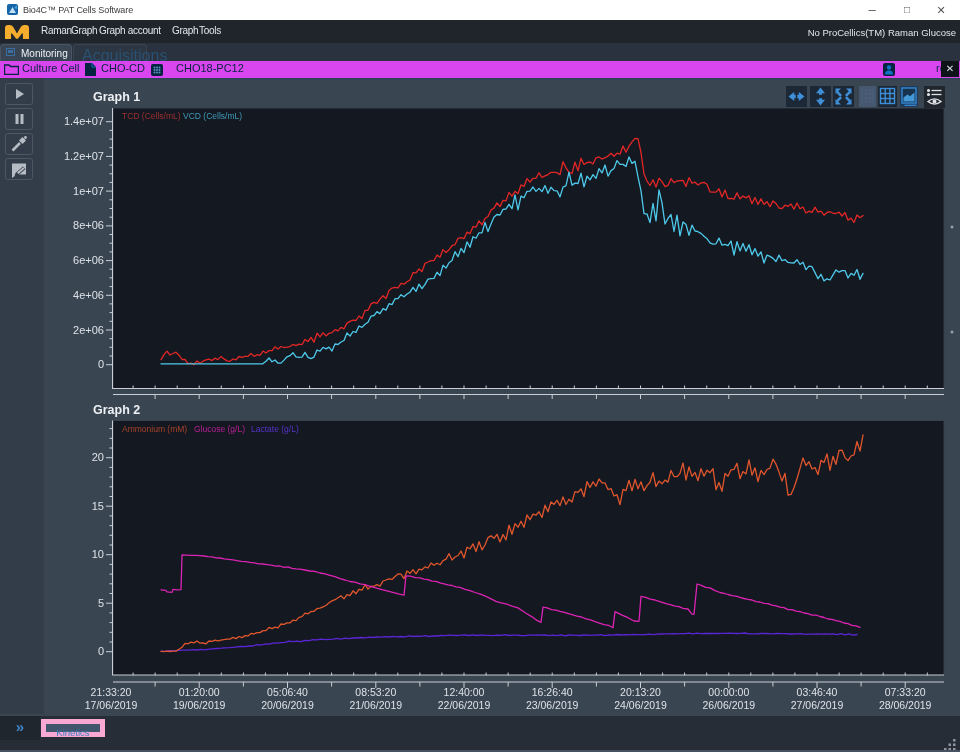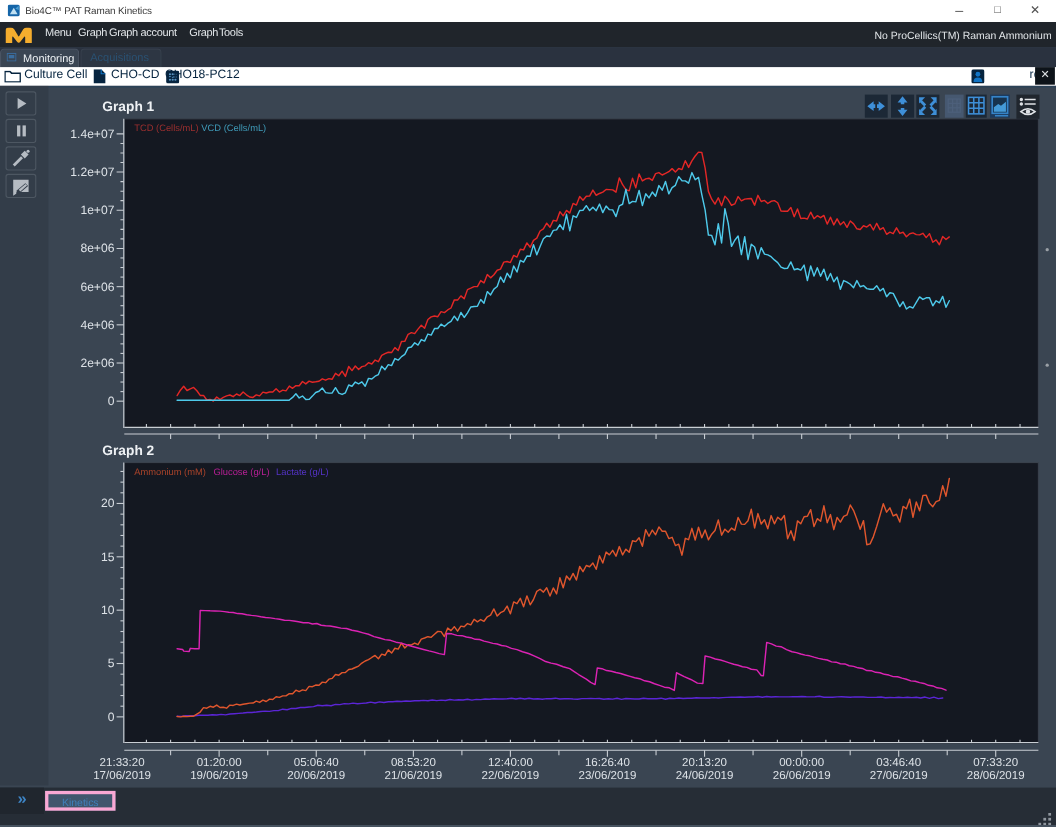--- a/index.html
+++ b/index.html
@@ -1,54 +1,54 @@
 <!DOCTYPE html>
 <html><head><meta charset="utf-8"><style>
 *{margin:0;padding:0;box-sizing:border-box}
 body{width:960px;height:752px;font-family:"Liberation Sans",sans-serif;overflow:hidden;background:#3a4552;position:relative}
 .titlebar{position:absolute;left:0;top:0;width:960px;height:20px;background:#fff;color:#3a3a3a;font-size:9.5px}
 .menubar{position:absolute;left:0;top:20px;width:960px;height:23px;background:#20252b;color:#e2e6e9;font-size:10px;letter-spacing:-0.3px}
 .menubar span{position:absolute;top:5px}
 .tabrow{position:absolute;left:0;top:43px;width:960px;height:18px;background:#2a323f}
-.bluebar{position:absolute;left:0;top:61px;width:960px;height:17px;background:#ffffff;color:#06243f;font-size:11px}
+.bluebar{position:absolute;left:0;top:61px;width:960px;height:17px;background:#d946ef;color:#06243f;font-size:11px}
 .bluebar span{position:absolute;top:1px}
 .wbtn{position:absolute;top:0;width:30px;height:20px;color:#555;text-align:center;font-size:11px;line-height:20px}
 </style></head>
 <body>
 <div class="titlebar">
  <svg width="11" height="11" style="position:absolute;left:7px;top:4px" viewBox="0 0 11 11">
       <rect width="11" height="11" rx="2" fill="#1565a8"></rect>
       <path d="M2 9 L5.5 3 L9 9 Z" fill="#bfe0f2"></path>
       <path d="M7 4 L10 1 L10 5 Z" fill="#4a9fd4"></path>
     </svg>
- <span style="position:absolute;left:23px;top:4.5px;font-size:9px;letter-spacing:-0.1px">Bio4C™ PAT Raman Kinetics</span>
+ <span style="position:absolute;left:23px;top:4.5px;font-size:9px;letter-spacing:-0.1px">Bio4C™ PAT Cells Software</span>
  <div class="wbtn" style="left:857px;font-size:13px">–</div>
  <div class="wbtn" style="left:892px;font-size:10px">□</div>
  <div class="wbtn" style="left:926px;font-size:11px">✕</div>
 </div>
 <div class="menubar">
  <svg width="24" height="14" style="position:absolute;left:5px;top:5px" viewBox="0 0 24 14">
       <path d="M0,14 L0,3 Q0,0 3,0 L5,0 Q6.8,0 7.9,1.6 L10.9,6.6 Q12,9.8 13.1,6.6 L16.1,1.6 Q17.2,0 19,0 L21,0 Q24,0 24,3 L24,14 L17.9,14 L17.9,9.4 Q17.9,7.2 16.5,9.1 L13.5,12.9 Q12,14.8 10.5,12.9 L7.5,9.1 Q6.1,7.2 6.1,9.4 L6.1,14 Z" fill="#f5ad2e"></path>
     </svg>
- <span style="left:41px">Menu</span>
+ <span style="left:41px">Raman</span>
     <span style="left:71px">Graph</span>
     <span style="left:99px">Graph account</span>
     <span style="left:172px">Graph</span>
     <span style="left:199px">Tools</span>
- <span style="left:auto;right:4px;font-size:9.5px;top:7px;letter-spacing:0">No ProCellics(TM) Raman Ammonium</span>
+ <span style="left:auto;right:4px;font-size:9.5px;top:7px;letter-spacing:0">No ProCellics(TM) Raman Glucose</span>
 </div>
 <div class="tabrow">
  <div style="position:absolute;left:0;top:1px;width:72px;height:17px;background:#3a4553;border:1px solid #4a5463;border-bottom:none;border-radius:4px 4px 0 0"></div>
  <svg width="9" height="8" style="position:absolute;left:6px;top:5px" viewBox="0 0 9 8">
       <rect x="0.5" y="0.5" width="8" height="7" fill="none" stroke="#3a6da0"></rect>
       <rect x="2" y="2" width="5" height="3" fill="#3a6da0"></rect>
     </svg>
  <span style="position:absolute;left:21px;top:5px;font-size:10px;color:#eef2f5">Monitoring</span>
  <div style="position:absolute;left:73px;top:1px;width:74px;height:17px;background:#2d3643;border:1px solid #3a4350;border-bottom:none;border-radius:4px 4px 0 0"></div>
- <span style="position:absolute;left:82px;top:3.5px;font-size:10px;color:#2a5172">Acquisitions</span>
+ <span style="position:absolute;left:82px;top:3.5px;font-size:16px;color:#2a5172">Acquisitions</span>
 </div>
 <div class="bluebar">
  <svg width="15" height="11" style="position:absolute;left:4px;top:3px" viewBox="0 0 15 11">
       <path d="M0.5 1 L5 1 L6.5 2.5 L14.5 2.5 L14.5 10.5 L0.5 10.5 Z" fill="none" stroke="#06243f" stroke-width="1.4"></path>
     </svg>
  <span style="left:22px">Culture Cell</span>
  <svg width="11" height="13" style="position:absolute;left:85px;top:2px" viewBox="0 0 11 13">
       <path d="M0 0 L7 0 L11 4 L11 13 L0 13 Z" fill="#06243f"></path>
       <path d="M7 0 L7 4 L11 4" fill="none" stroke="#1174c5"></path>
     </svg>
@@ -60,21 +60,21 @@
         <circle cx="6" cy="3.5" r="1"></circle>
         <circle cx="8.5" cy="3.5" r="1"></circle>
         <circle cx="3.5" cy="6" r="1"></circle>
         <circle cx="6" cy="6" r="1"></circle>
         <circle cx="8.5" cy="6" r="1"></circle>
         <circle cx="3.5" cy="8.5" r="1"></circle>
         <circle cx="6" cy="8.5" r="1"></circle>
         <circle cx="8.5" cy="8.5" r="1"></circle>
       </g>
     </svg>
- <span style="left:150px">CHO18-PC12</span>
+ <span style="left:176px">CHO18-PC12</span>
  <svg width="12" height="13" style="position:absolute;left:883px;top:2px" viewBox="0 0 12 13">
       <rect width="12" height="13" rx="2" fill="#06243f"></rect>
       <circle cx="6" cy="4.5" r="2.2" fill="#1174c5"></circle>
       <path d="M2 11.5 Q2 7.5 6 7.5 Q10 7.5 10 11.5 Z" fill="#1174c5"></path>
     </svg>
  <span style="left:936px;color:#0a2a47">root</span>
  <div style="position:absolute;left:941px;top:0;width:18px;height:16px;background:#0d1319;color:#dfe3e6;text-align:center;font-size:10px;line-height:16px;font-weight:normal">✕</div>
 </div>
 <svg width="960" height="674" viewBox="0 78 960 674" style="position:absolute;left:0;top:78px" shape-rendering="auto">
 <style>
@@ -383,21 +383,21 @@
       <line x1="145.5" y1="5.5" x2="155.5" y2="5.5"></line>
 <circle cx="142.5" cy="9.5" r="0.9" fill="#dfe2e6"></circle>
       <line x1="145.5" y1="9.5" x2="155.5" y2="9.5"></line>
 </g>
 <path d="M142 16.5 Q148.5 11.2 155 16.5 Q148.5 21.8 142 16.5 Z" fill="none" stroke="#dfe2e6" stroke-width="1.4"></path>
 <circle cx="148.5" cy="16.5" r="2" fill="#dfe2e6"></circle>
 </svg>
 
 <div style="position:absolute;left:0;top:716px;width:960px;height:34px;background:#262d36"></div>
 <div style="position:absolute;left:0px;top:716px;width:40px;height:24px;background:#20262e;color:#3e85c6;font-size:15px;font-weight:bold;text-align:center;line-height:22px">»</div>
-<div style="position:absolute;left:41px;top:719px;width:64px;height:18px;background:#41566d;border:3px solid #f9a8d4;color:#3f80bd;font-size:9.5px;text-align:center;line-height:17px">Kinetics</div>
+<div style="position:absolute;left:41px;top:719px;width:64px;height:18px;background:#41566d;border:5px solid #f9a8d4;color:#3f80bd;font-size:9.5px;text-align:center;line-height:17px">Kinetics</div>
 <svg width="16" height="12" style="position:absolute;left:941px;top:739px" viewBox="0 0 16 12">
     <g fill="#8f969e">
       <rect x="12" y="0" width="2.5" height="2.5"></rect>
       <rect x="12" y="4.5" width="2.5" height="2.5"></rect>
       <rect x="7.5" y="4.5" width="2.5" height="2.5"></rect>
       <rect x="12" y="9" width="2.5" height="2.5"></rect>
       <rect x="7.5" y="9" width="2.5" height="2.5"></rect>
       <rect x="3" y="9" width="2.5" height="2.5"></rect>
     </g>
   </svg>

